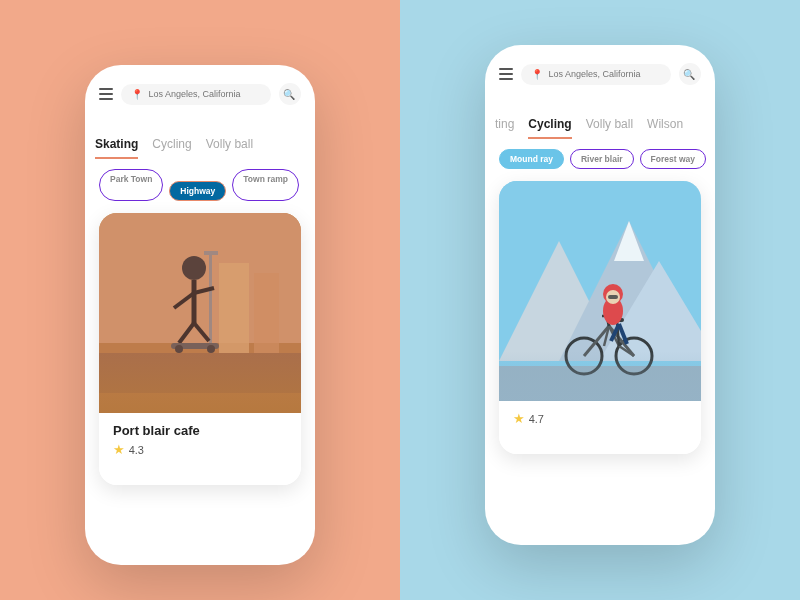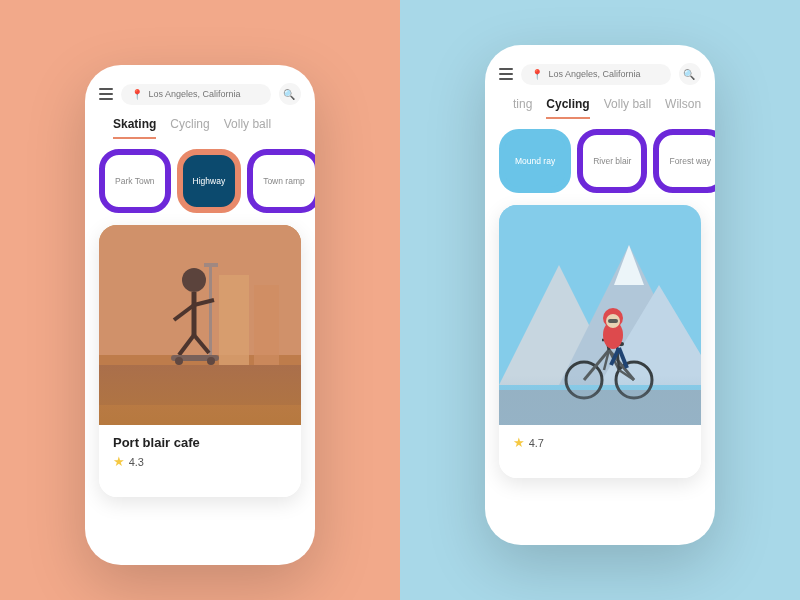--- a/index.html
+++ b/index.html
@@ -106,22 +106,23 @@
       align-items: center;
       justify-content: center;
       cursor: pointer;
       font-size: 10px;
       color: #888;
       flex-shrink: 0;
     }
 
     .tabs {
       display: flex;
-      padding: 4px 14px 0 28px;
+      padding: 4px 14px 0 10px;
       gap: 14px;
+      margin-top: 20px;
     }
 
     .tab {
       font-size: 12px;
       color: #aaa;
       padding-bottom: 6px;
       cursor: pointer;
       white-space: nowrap;
     }
 
@@ -132,34 +133,36 @@
     }
 
     .filter-chips {
       display: flex;
       padding: 10px 14px 6px 14px;
       gap: 6px;
       overflow: hidden;
     }
 
     .chip {
-      padding: 21px 10px;
+      padding: 4px 10px;
       border-radius: 20px;
       font-size: 8.5px;
       white-space: nowrap;
       cursor: pointer;
-      border: 6px solid #6d28d9;
+      border: 1px solid #6d28d9;
       color: #888;
       background: #fff;
+      font-weight: bold;
     }
 
     .chip.active-chip {
-      background: #0c4a6e;
+      background: #0369a1;
       color: #fff;
       border-color: #E8896A;
+      margin-top: 12px;
     }
 
     .chip.active-chip-blue {
       background: #6AC4E8;
       color: #fff;
       border-color: #6AC4E8;
     }
 
     .card {
       margin: 6px 14px;

